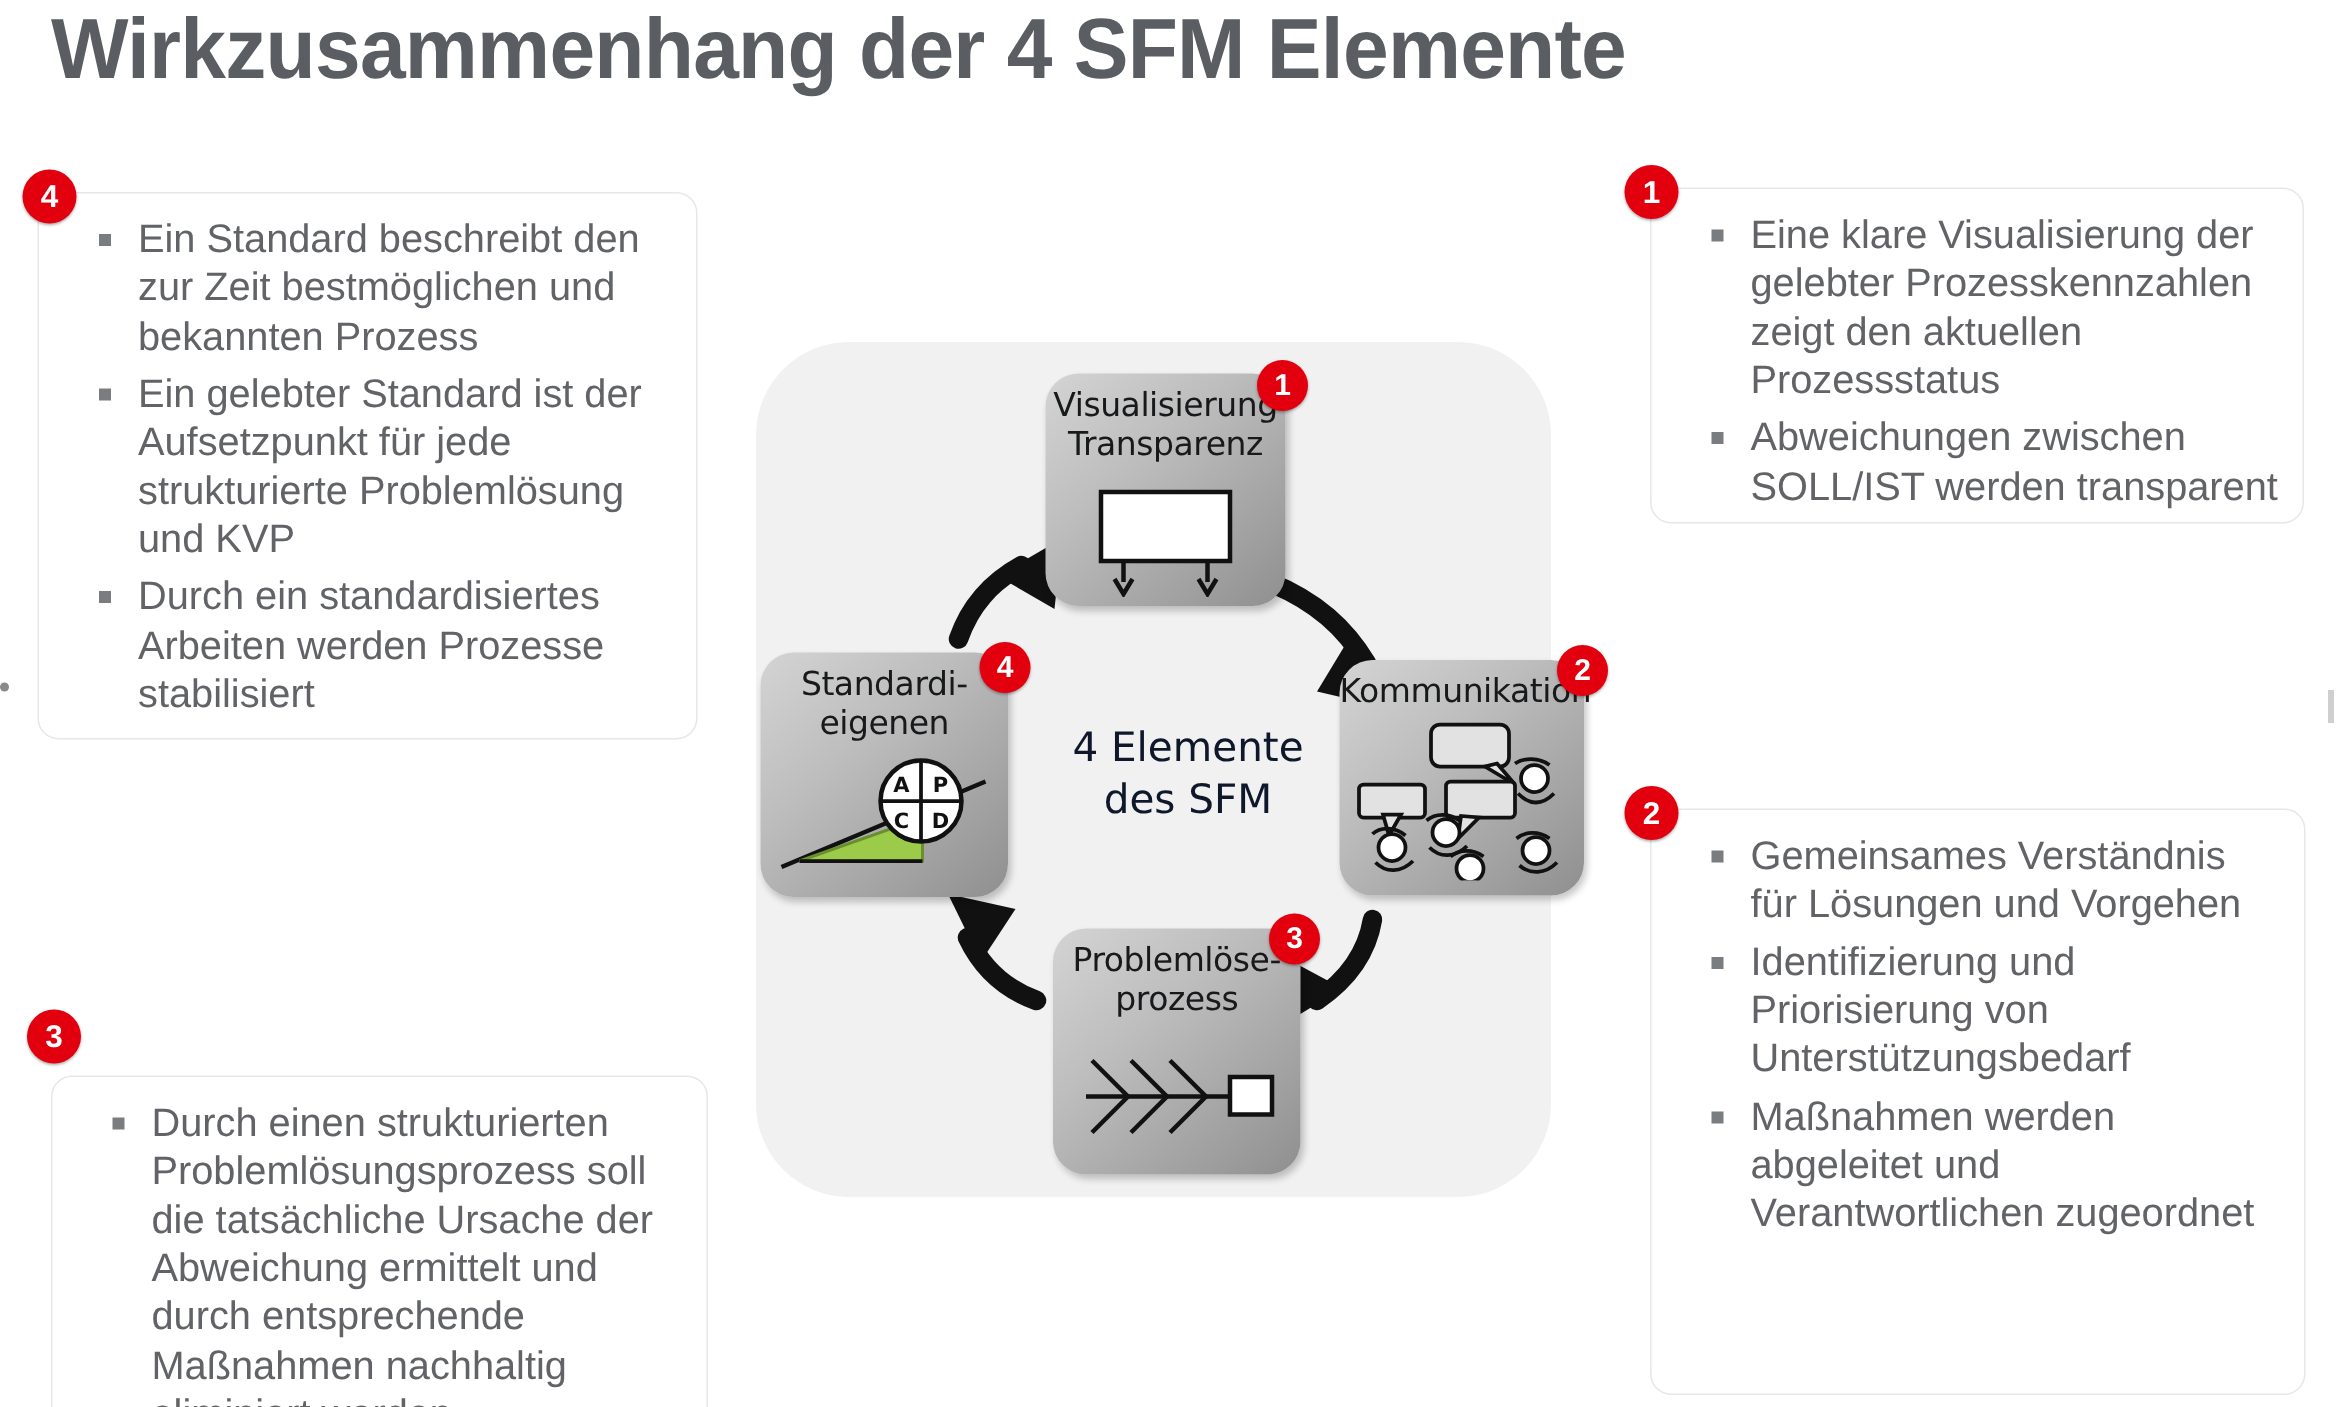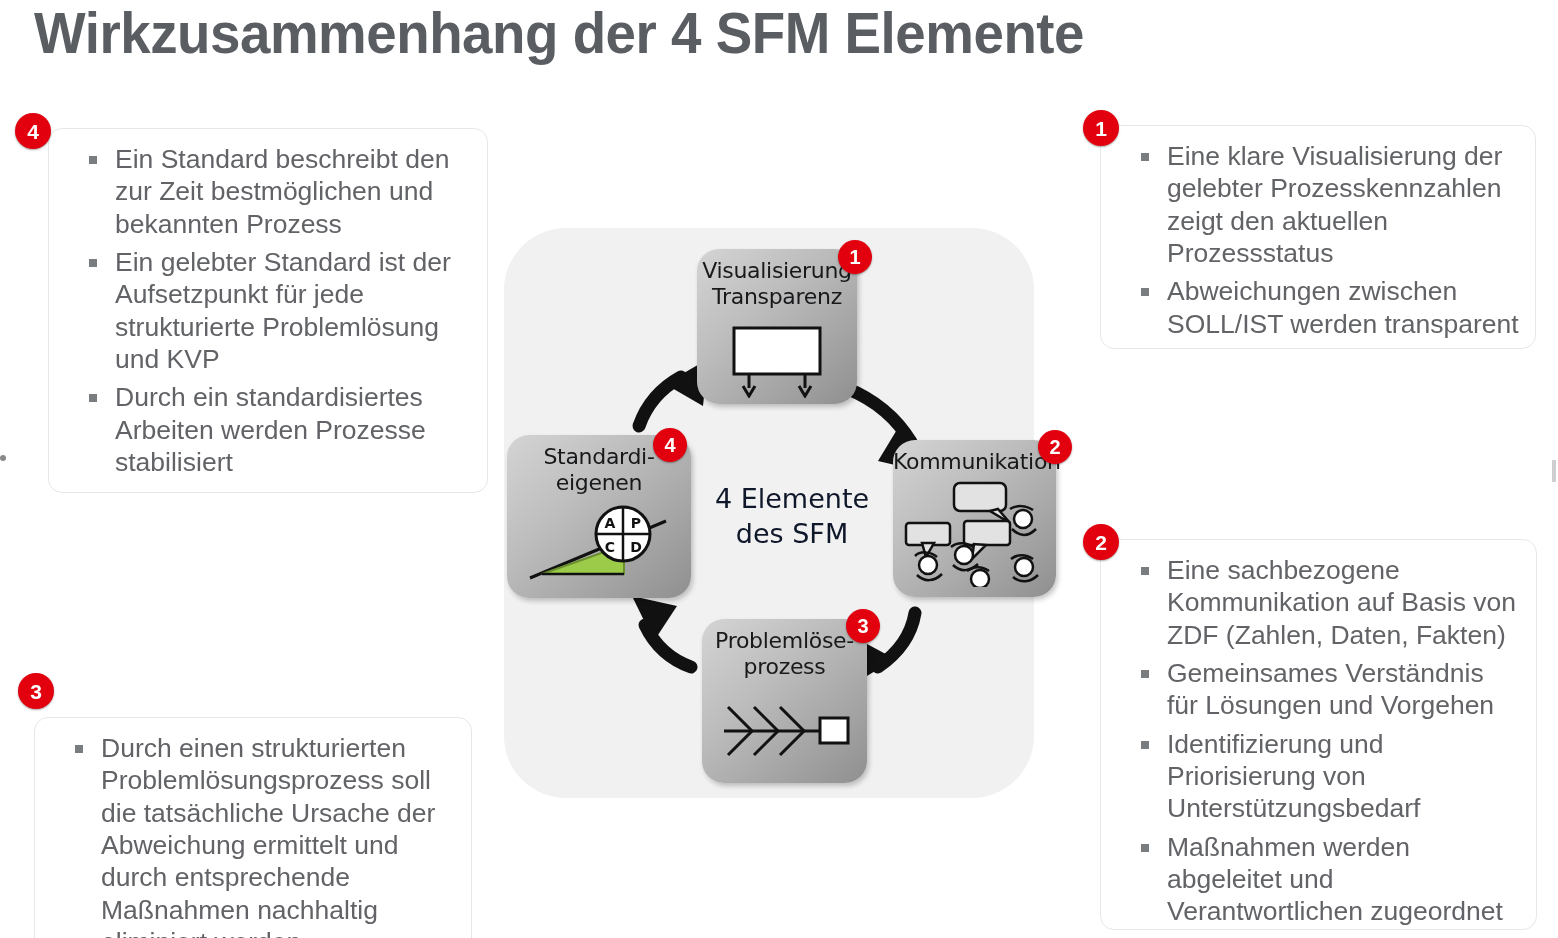--- a/index.html
+++ b/index.html
@@ -158,21 +158,21 @@
     position: absolute;
     background: #cfcfcf;
   }
 </style>
 </head>
 <body>
 
 <div class="page-title">Wirkzusammenhang der 4 SFM Elemente</div>
 
 <div class="badge" style="left:15px; top:113px;">4</div>
-<div class="callout" style="left:48px; top:128px; width:440px; height:365px;">
+<div class="callout" style="left:25px; top:128px; width:440px; height:365px;">
   <ul>
     <li>
       <span class="bullet-square"></span>
       <span>Ein Standard beschreibt den zur Zeit bestmöglichen und bekannten Prozess</span>
     </li>
     <li>
       <span class="bullet-square"></span>
       <span>Ein gelebter Standard ist der Aufsetzpunkt für jede strukturierte Problemlösung und KVP</span>
     </li>
     <li>
@@ -202,24 +202,20 @@
     <li>
       <span class="bullet-square"></span>
       <span>Durch einen strukturierten Problemlösungsprozess soll die tatsächliche Ursache der Abweichung ermittelt und durch entsprechende Maßnahmen nachhaltig eliminiert werden</span>
     </li>
   </ul>
 </div>
 
 <div class="badge" style="left:1083px; top:524px;">2</div>
 <div class="callout" style="left:1100px; top:539px; width:437px; height:391px;">
   <ul>
-    <li>
-      <span class="bullet-square"></span>
-      <span>Eine sachbezogene Kommunikation auf Basis von ZDF (Zahlen, Daten, Fakten)</span>
-    </li>
     <li>
       <span class="bullet-square"></span>
       <span>Gemeinsames Verständnis für Lösungen und Vorgehen</span>
     </li>
     <li>
       <span class="bullet-square"></span>
       <span>Identifizierung und Priorisierung von Unterstützungsbedarf</span>
     </li>
     <li>
       <span class="bullet-square"></span>
@@ -325,21 +321,21 @@
           <path d="M 12,8 L 36,32 L 12,56"></path>
           <path d="M 38,8 L 62,32 L 38,56"></path>
           <path d="M 64,8 L 88,32 L 64,56"></path>
         </g>
         <rect x="104" y="19" width="28" height="25" fill="#ffffff" stroke="#111111" stroke-width="3"></rect>
       </svg>
     </div>
   </div>
   <div class="badge small" style="left:349px; top:386px;">3</div>
 
-  <div class="node" style="left:10px; top:212px; width:184px; height:163px;">
+  <div class="node" style="left:10px; top:212px; width:165px; height:163px;">
     <div class="node-label">
       <div>Standardi-</div>
       <div>eigenen</div>
     </div>
     <div class="node-icon" style="bottom:12px;">
       <svg width="150" height="88" viewBox="0 0 150 88">
 
         <line x1="6" y1="80" x2="142" y2="23" stroke="#111111" stroke-width="3"></line>
 
         <path d="M 18,76 L 100,76 L 100,47 Z" fill="#9ccb4a" stroke="#6b8f2e" stroke-width="2"></path>

